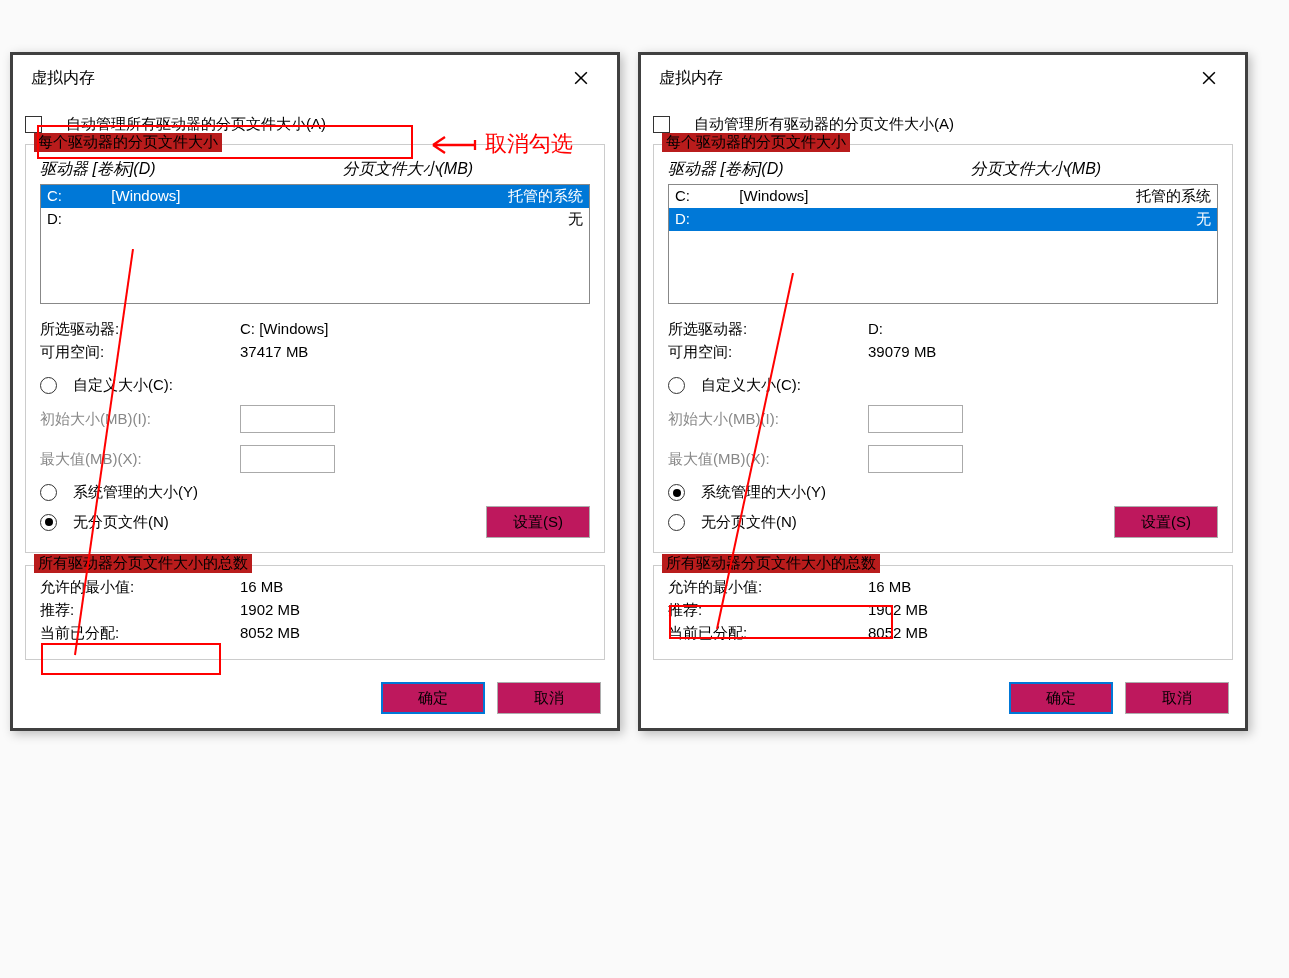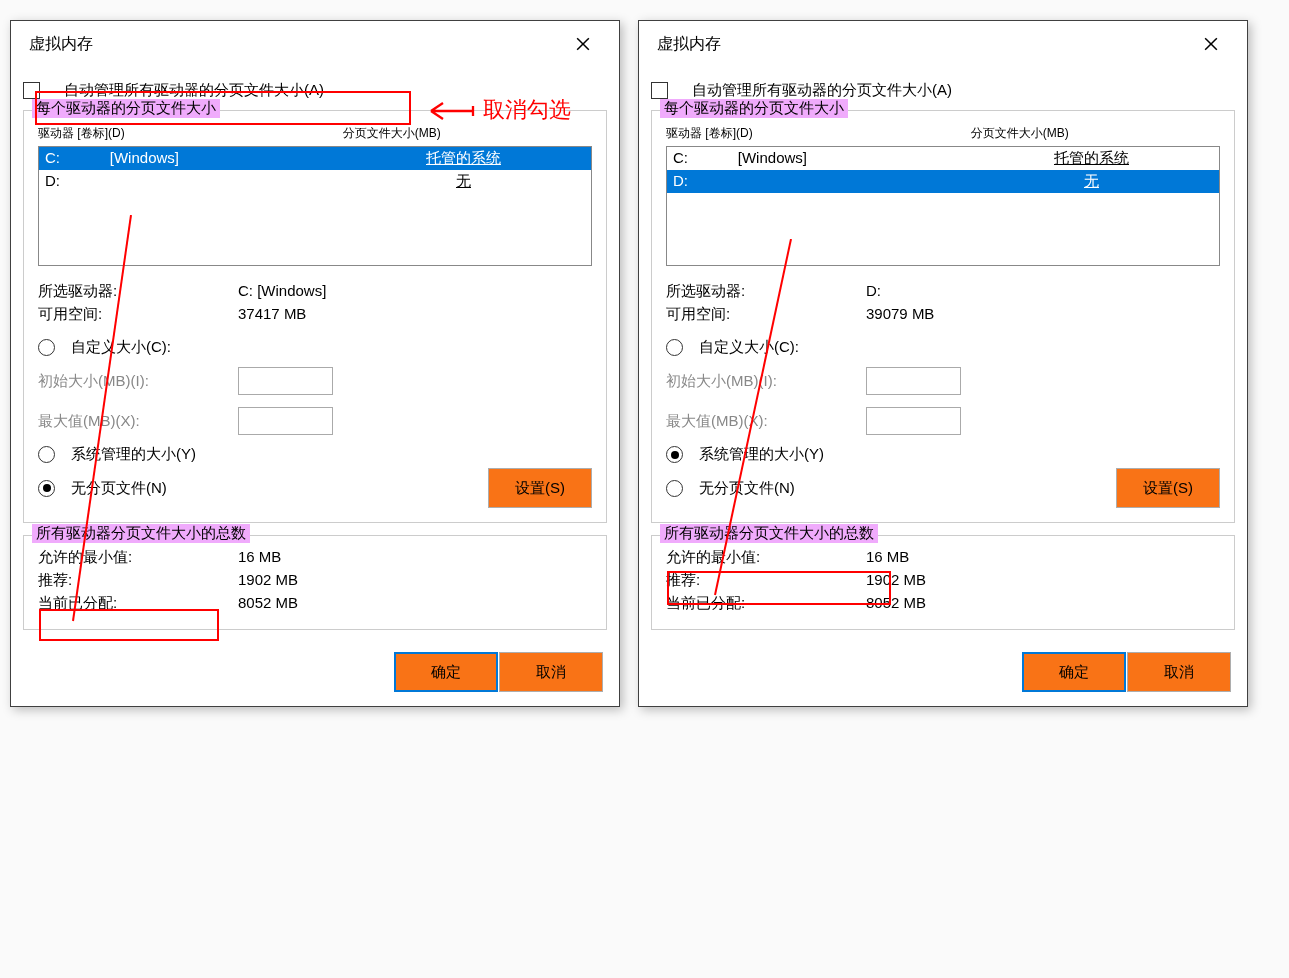--- a/index.html
+++ b/index.html
@@ -8,22 +8,23 @@
       font-size: 15px;
       background: #fafafa;
       padding: 20px 10px;
       display: flex;
       gap: 18px;
     }
     .dialog {
       position: relative;
       width: 610px;
       background: #fff;
-      border: 1px solid #404040;
+      border: 3px solid #404040;
       box-shadow: 3px 3px 10px rgba(0,0,0,0.25);
+      margin-top: 32px;
     }
     .titlebar {
       display: flex;
       align-items: center;
       justify-content: space-between;
       padding: 8px 14px 8px 18px;
       font-size: 16px;
     }
     .close-x {
       width: 44px;
@@ -53,46 +54,47 @@
     .fieldset {
       border: 1px solid #ccc;
       padding: 10px 14px 14px 14px;
       margin-bottom: 12px;
       position: relative;
     }
     .fieldset-label {
       position: absolute;
       top: -12px;
       left: 8px;
-      background: #f0abfc;
+      background: #b91c1c;
       padding: 0 4px;
       font-size: 15px;
     }
     .drive-header {
       display: flex;
       padding: 4px 0;
-      font-size: 12px;
+      font-size: 16px;
+      font-style: italic;
     }
     .drive-header .h1 { width: 55%; }
     .drive-header .h2 { width: 45%; }
     .drive-list {
       border: 1px solid #888;
       background: #fff;
       height: 120px;
       overflow: hidden;
     }
     .drive-row {
       display: flex;
       padding: 2px 6px;
       font-size: 15px;
       cursor: pointer;
     }
     .drive-row .c1 { width: 12%; }
     .drive-row .c2 { width: 43%; }
-    .drive-row .c3 { width: 45%; text-align: center; text-decoration: underline; }
+    .drive-row .c3 { width: 45%; text-align: right; }
     .drive-row.selected { background: #0078d7; color: #fff; }
     .info-block { margin: 14px 0 8px 0; }
     .info-row {
       display: flex;
       padding: 2px 0;
     }
     .info-row .k { width: 200px; }
     .info-row .v {}
     .radio-row {
       display: flex;
@@ -122,35 +124,35 @@
     .small-input {
       width: 95px;
       height: 28px;
       border: 1px solid #aaa;
       background: #fff;
     }
     .row-flex { display:flex; align-items:center; gap:30px; padding: 6px 0;}
     .row-flex .lbl { width: 170px; }
     .btn {
       min-width: 104px;
-      height: 40px;
-      background: #f97316;
+      height: 32px;
+      background: #be185d;
       border: 1px solid #adadad;
       cursor: pointer;
       display: inline-flex;
       align-items: center;
       justify-content: center;
       font-size: 15px;
       font-family: inherit;
     }
     .btn.default { border: 2px solid #0078d7; }
     .button-row {
       display: flex;
       justify-content: flex-end;
-      gap: 1px;
+      gap: 12px;
       padding: 10px 4px 0 0;
     }
     
     .red-box {
       position: absolute;
       border: 2.5px solid #ff0000;
       pointer-events: none;
       z-index: 50;
     }
     .red-text {

